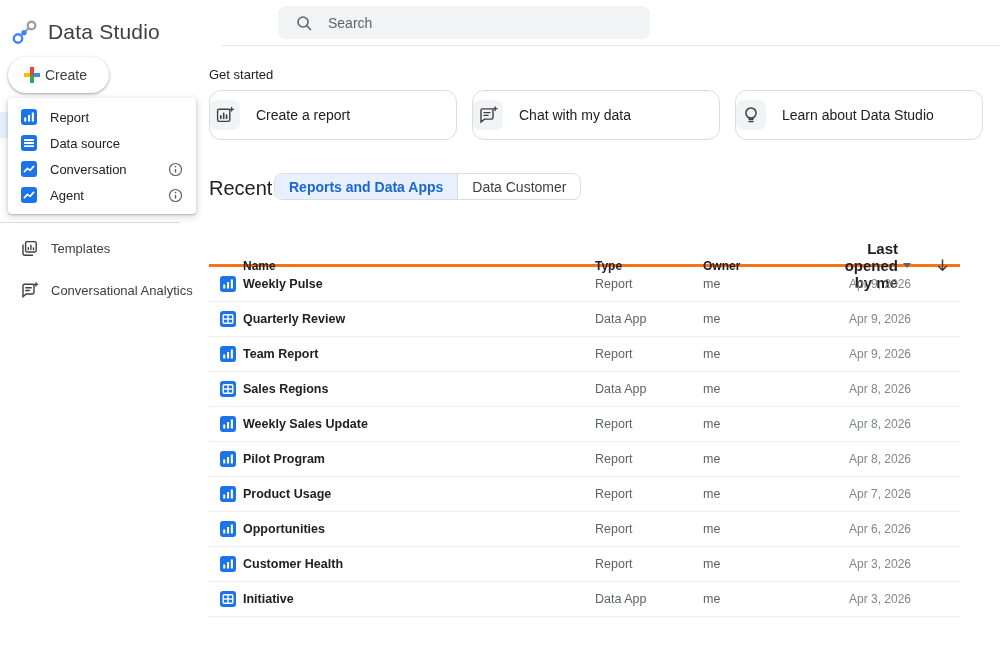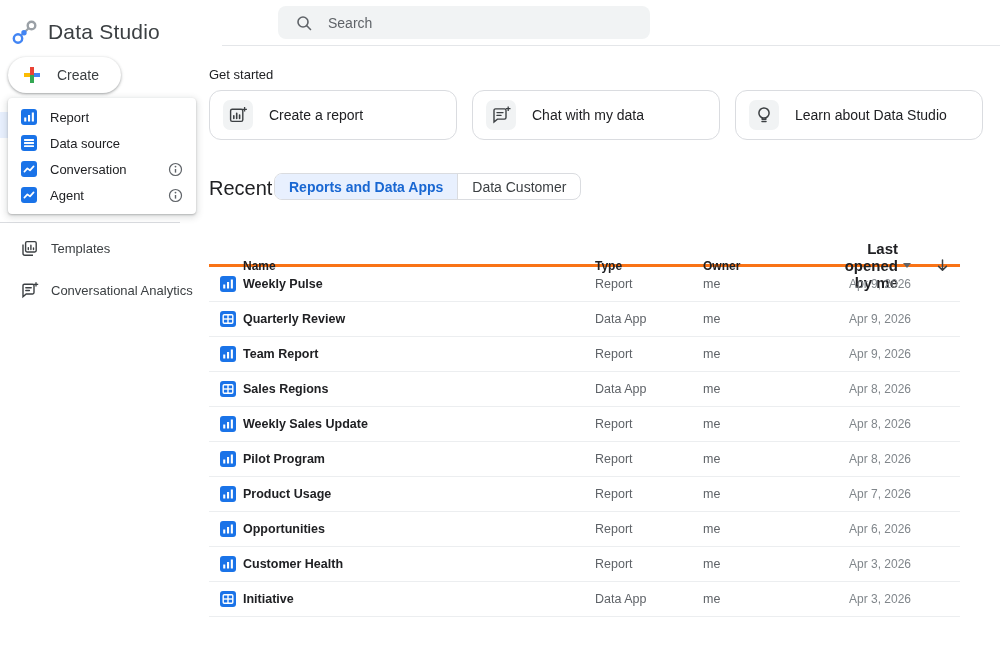--- a/index.html
+++ b/index.html
@@ -6,38 +6,38 @@
   html,body { width:1000px; height:649px; background:#fff; font-family:"Liberation Sans",sans-serif; overflow:hidden; position:relative; }
 
   
   .home-link { position:absolute; left:10px; top:17px; display:flex; align-items:center; gap:8px; cursor:pointer; }
   .app-title { font-size:21px; color:#3c4043; letter-spacing:.2px; }
   .searchbar { position:absolute; left:278px; top:6px; width:372px; height:33px; background:#f1f3f4; border-radius:8px; display:flex; align-items:center; padding-left:17px; gap:15px; }
   .search-placeholder { font-size:14px; color:#5f6368; }
   .header-divider { position:absolute; left:222px; top:45px; width:778px; height:1px; background:#e4e6e9; }
 
   
-  .create-btn { position:absolute; left:8px; top:57px; height:36px; padding:0 22px 0 15px; border-radius:18px; background:#fff; display:flex; align-items:center; gap:16px; font-size:14px; color:#3c4043; box-shadow:0 1px 2px rgba(60,64,67,.30), 0 1px 3px 1px rgba(60,64,67,.15); cursor:pointer; }
+  .create-btn { position:absolute; left:8px; top:57px; height:36px; padding:0 22px 0 15px; border-radius:18px; background:#fff; display:flex; align-items:center; gap:4px; font-size:14px; color:#3c4043; box-shadow:0 1px 2px rgba(60,64,67,.30), 0 1px 3px 1px rgba(60,64,67,.15); cursor:pointer; }
   .nav-sliver { position:absolute; left:0; top:112px; width:8px; height:26px; background:#e8f0fe; }
   .menu { position:absolute; left:8px; top:98px; width:188px; padding:6px 0; background:#fff; border-radius:4px; box-shadow:0 1px 2px rgba(60,64,67,.3), 0 2px 6px 2px rgba(60,64,67,.15); z-index:10; }
   .menu-item { height:26px; display:flex; align-items:center; gap:13px; padding:0 13px; font-size:13px; color:#202124; cursor:pointer; }
   .menu-item .flex-spacer { flex:1; }
   .sidebar-divider { position:absolute; left:0; top:222px; width:180px; height:1px; background:#dadce0; }
   .nav-item { position:absolute; left:20px; display:flex; align-items:center; gap:12px; font-size:13px; color:#3c4043; cursor:pointer; }
   .nav-item.templates { top:239px; }
   .nav-item.conv-analytics { top:281px; }
 
   
   .ic { display:flex; align-items:center; justify-content:center; }
   .sq-icon { width:16px; height:16px; }
 
   
   .get-started-title { position:absolute; left:209px; top:67px; font-size:13px; color:#202124; }
   .cards { position:absolute; left:209px; top:90px; display:flex; gap:15px; }
-  .card { width:248px; height:50px; border:1px solid #dadce0; border-radius:12px; background:#fff; display:flex; align-items:center; gap:16px; padding-left:13px; cursor:pointer; }
+  .card { width:248px; height:50px; border:1px solid #dadce0; border-radius:12px; background:#fff; display:flex; align-items:center; gap:16px; cursor:pointer; }
   .card-icon-box { width:30px; height:30px; border-radius:7px; background:#f1f3f4; display:flex; align-items:center; justify-content:center; }
   .card-label { font-size:14px; color:#202124; }
 
   
   .recent-title { position:absolute; left:209px; top:177px; font-size:20px; color:#202124; }
   .tabs { position:absolute; left:274px; top:173px; height:27px; display:flex; border:1px solid #dadce0; border-radius:8px; overflow:hidden; background:#fff; }
   .tab { display:flex; align-items:center; padding:0 14px; font-size:14px; color:#3c4043; cursor:pointer; white-space:nowrap; }
   .tab.active { background:#e8f0fe; color:#1967d2; font-weight:bold; }
   .tab + .tab { border-left:1px solid #dadce0; }
 

